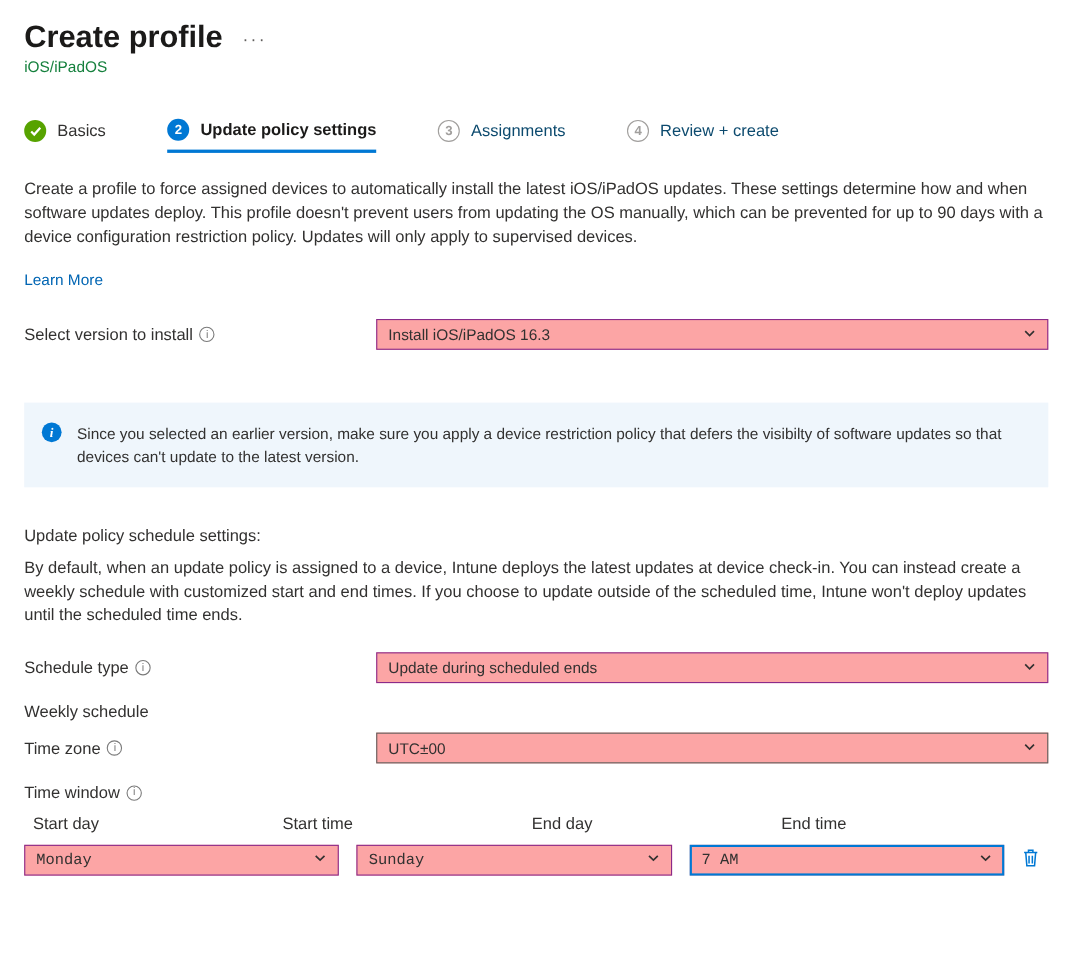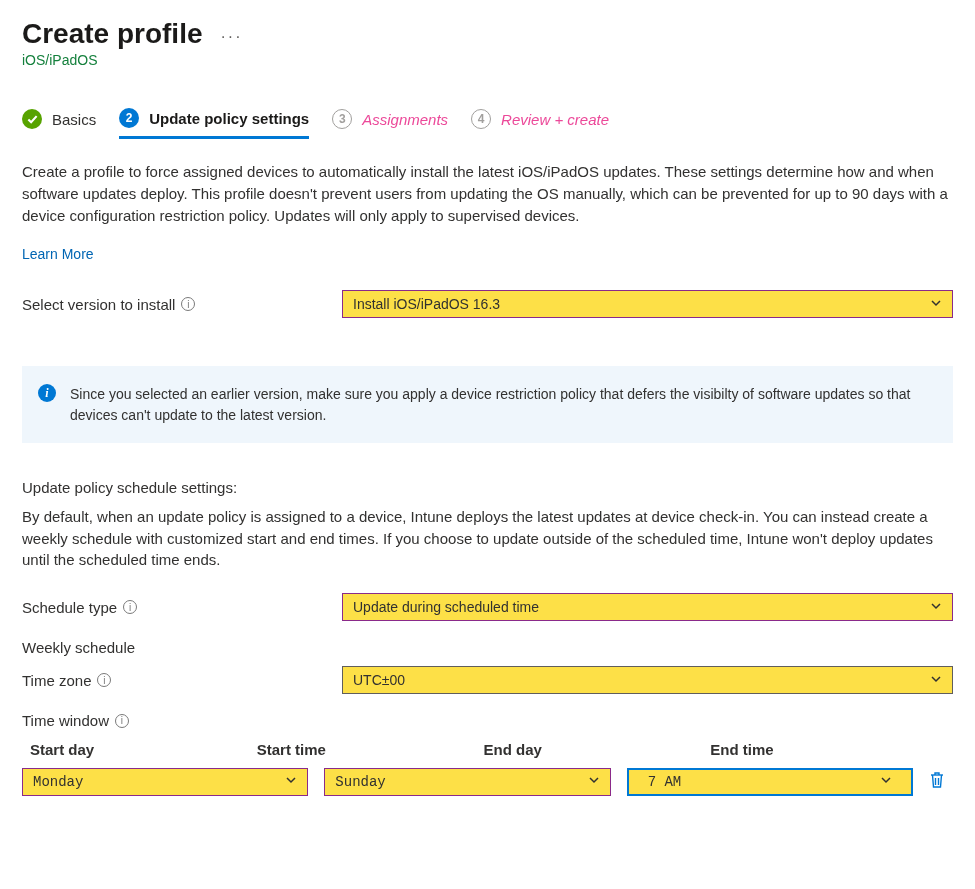--- a/index.html
+++ b/index.html
@@ -28,34 +28,34 @@
       margin-top: 6px;
     }
     .subtitle {
       font-size: 14px;
       color: #15803d;
       margin-top: 2px;
       margin-bottom: 40px;
     }
     .wizard {
       display: flex;
-      gap: 23px;
+      gap: 56px;
       border-bottom: 1px solid transparent;
       margin-bottom: 22px;
     }
     .step {
       display: flex;
       align-items: center;
       gap: 10px;
       padding-bottom: 8px;
       font-size: 15px;
       cursor: pointer;
     }
     .step-label { color: #323130; font-weight: 400; }
-    .step.inactive .step-label { color: #ec4899; font-style: italic; }
+    .step.inactive .step-label { color: #0c4a6e; }
     .step.active .step-label { font-weight: 600; color: #1b1a19; }
     .step.active { border-bottom: 3px solid #0078d4; margin-bottom: -1px; }
     .circle {
       width: 20px; height: 20px; border-radius: 50%;
       display: flex; align-items: center; justify-content: center;
       font-size: 12px; font-weight: 600;
     }
     .circle.done { background: #57a300; color: #fff; }
     .circle.current { background: #0078d4; color: #fff; }
     .circle.pending { border: 1px solid #a19f9d; color: #a19f9d; background: #fff; }
@@ -91,31 +91,31 @@
       border: 1px solid #7a7a7a; color: #7a7a7a;
       display: inline-flex; align-items: center; justify-content: center;
       font-size: 10px; font-style: normal;
     }
     .select {
       flex: 1;
       position: relative;
     }
     .select-box {
       border: 1px solid #8a2a8a;
-      background: #fde047;
+      background: #fca5a5;
       padding: 5px 10px;
       font-size: 14px;
       display: flex;
       justify-content: space-between;
       align-items: center;
       cursor: pointer;
       height: 28px;
     }
     .select-box.neutral { border-color: #605e5c; }
-    .select-box.blue { border-color: #0078d4; border-width: 2px; padding: 4px 19px; }
+    .select-box.blue { border-color: #0078d4; border-width: 2px; padding: 4px 9px; }
     .chev { color: #323130; }
     .msgbox {
       background: #eff6fc;
       padding: 18px 20px 18px 48px;
       position: relative;
       margin: 48px 0 36px 0;
       font-size: 14px;
       line-height: 1.45;
     }
     .msgbox .msgicon {
@@ -148,21 +148,21 @@
       font-family: Liberation Mono, monospace;
     }
     .tw-col { flex: 1; }
     .tw-head {
       display: flex;
       gap: 16px;
       margin-top: 12px;
     }
     .tw-head > div {
       flex: 1;
-      font-weight: 700;
+      font-weight: 400;
       font-size: 15px;
       padding-left: 8px;
     }
     .tw-head > div.delcol, .tw-row > .delcol { flex: 0 0 24px; }
     .del-icon {
       color: #0078d4;
       cursor: pointer;
       display: inline-flex;
     }
     svg.chevron { width: 12px; height: 12px; }
@@ -235,21 +235,21 @@
 <p class="section-head">Update policy schedule settings:</p>
 <p class="section-desc">By default, when an update policy is assigned to a device, Intune deploys the latest updates at device check-in. You can instead create a weekly schedule with customized start and end times. If you choose to update outside of the scheduled time, Intune won't deploy updates until the scheduled time ends.</p>
 
 <div class="field-row">
   <div class="field-label">
     <span>Schedule type</span>
     <span class="info-icon">i</span>
   </div>
   <div class="select">
     <div class="select-box">
-      <span>Update during scheduled time</span>
+      <span>Update during scheduled ends</span>
       <span class="chev">
         <svg class="chevron" viewBox="0 0 12 12">
             <polyline points="2,4 6,8 10,4" fill="none" stroke="#323130" stroke-width="1.5"></polyline>
           </svg>
       </span>
     </div>
   </div>
 </div>
 
 <p class="subhead">Weekly schedule</p>

